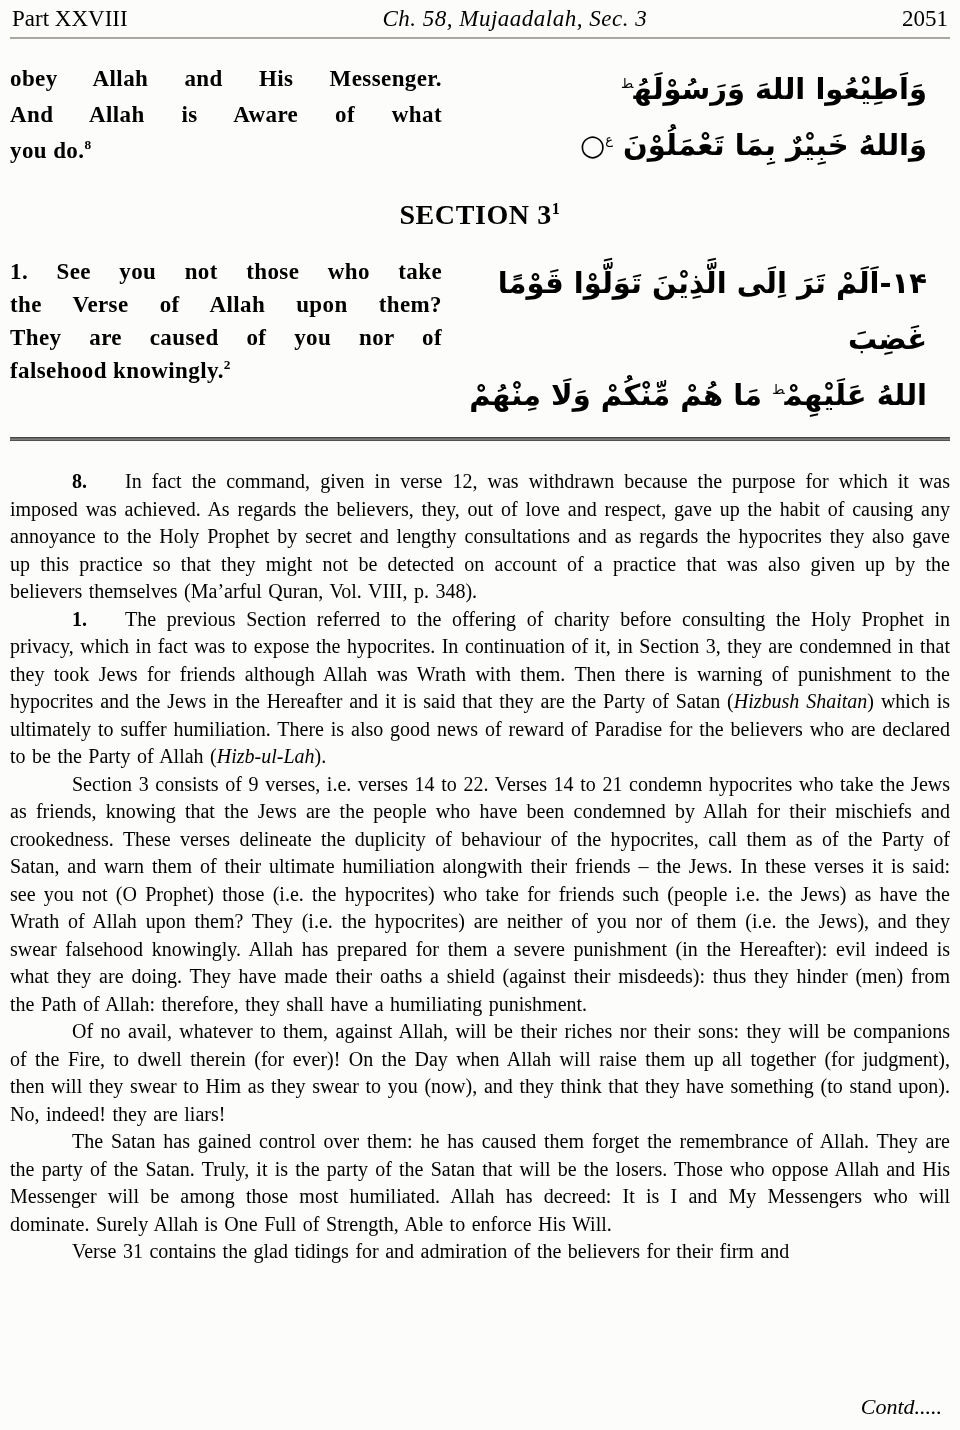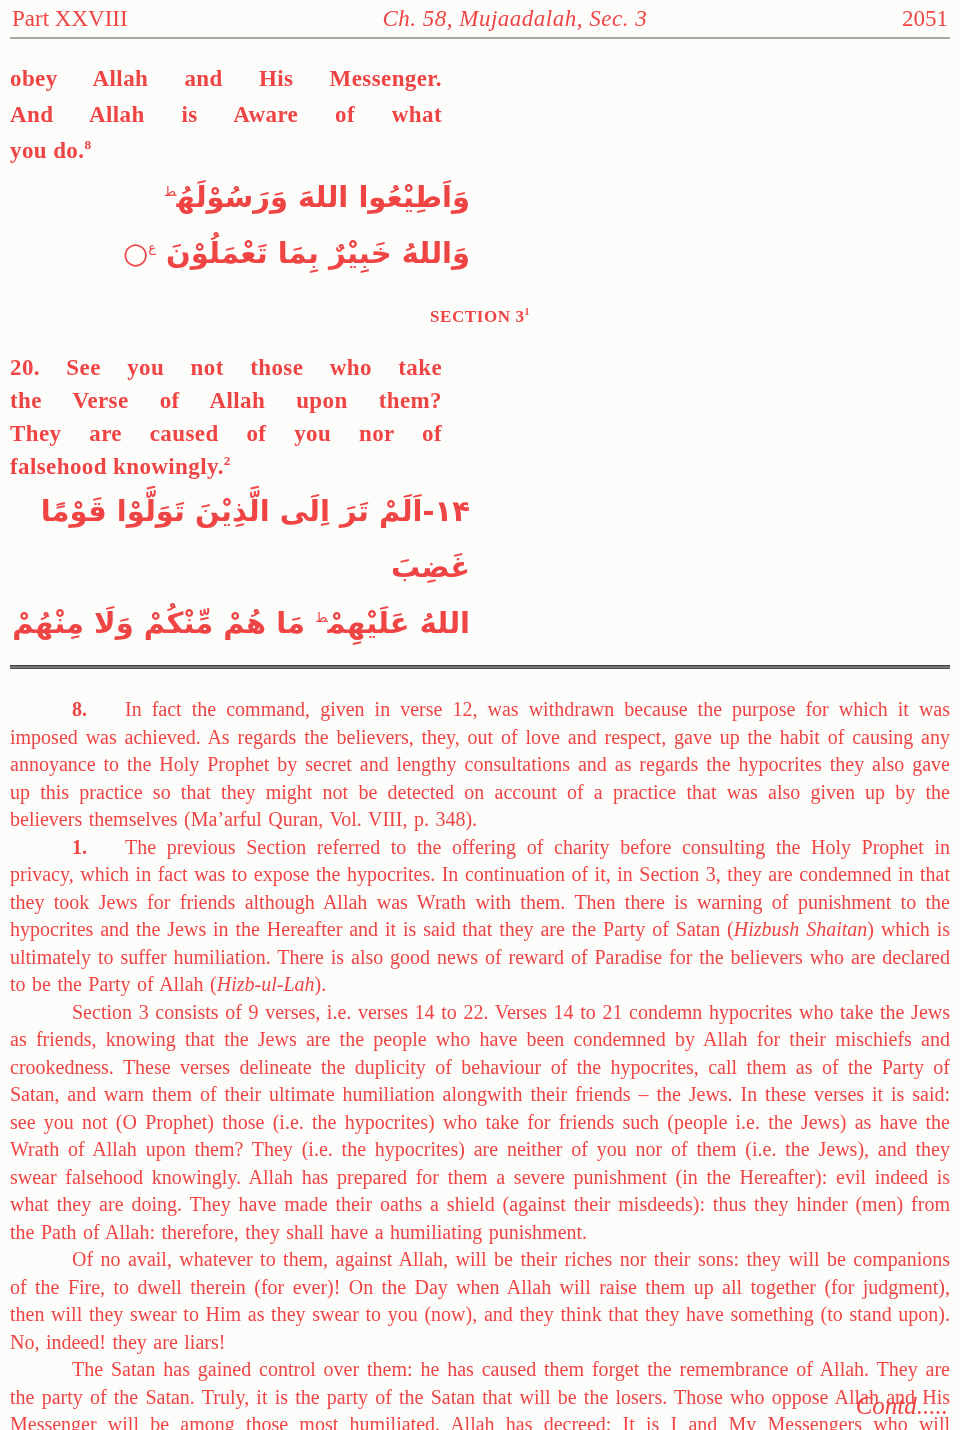--- a/index.html
+++ b/index.html
@@ -1,51 +1,51 @@
 <!DOCTYPE html>
 <html><head>
 <meta charset="utf-8">
 <style>
   html,body{margin:0;padding:0;background:#888;}
   .page{
     width:960px;height:1430px;box-sizing:border-box;position:relative;
-    background:#fcfcfa;color:#ef4444;
+    background:#fcfcfa;color:#000000;
     font-family:"Liberation Serif", serif;
     padding:6px 10px;overflow:hidden;
   }
   
   .page-header{display:flex;justify-content:space-between;align-items:baseline;font-size:23px;padding:0 2px;}
   .chapter-title{font-style:italic;letter-spacing:0.5px;}
   .rule-thin{height:2px;background:#aaa7a2;margin-top:5px;}
   
-  .verse-section{display:flex;justify-content:flex-start;align-items:flex-start;flex-direction:column;}
+  .verse-section{display:flex;justify-content:flex-start;align-items:flex-start;}
   .verse13-section{margin-top:22px;}
   .verse14-section{margin-top:24px;}
   .verse-english{width:432px;font-weight:bold;font-size:23px;letter-spacing:0.4px;}
   .verse13-section .verse-english{line-height:36px;}
   .verse14-section .verse-english{line-height:33px;}
   .v-line{text-align:justify;text-align-last:justify;}
   .verse-english .v-line:last-child{text-align-last:left;}
   sup{font-size:58%;line-height:0;vertical-align:super;font-weight:bold;}
   .verse-arabic{
     width:460px;direction:rtl;text-align:right;
     font-family:"DejaVu Sans", sans-serif;
-    font-size:29px;font-weight:bold;line-height:56px;letter-spacing:0;
+    font-size:29px;font-weight:bold;line-height:56px;letter-spacing:0;margin-left:25px;
   }
   .verse-arabic sup{font-size:45%;font-weight:normal;}
   
-  .section-heading{text-align:center;font-size:17px;font-weight:bold;margin:26px 0 0 0;letter-spacing:0.6px;}
+  .section-heading{text-align:center;font-size:28px;font-weight:bold;margin:26px 0 0 0;letter-spacing:0.6px;}
   
   .rule-thick{height:4px;margin-top:14px;background:linear-gradient(#2f2f2f,#8a8a8a 55%,#3a3a3a);}
   
   .footnotes{margin-top:27px;font-size:20px;line-height:27.5px;}
   .fn-para{margin:0;text-align:justify;text-indent:62px;word-spacing:1.5px;}
   .fn-num{font-weight:bold;margin-right:38px;}
   
-  .contd{position:absolute;right:12px;bottom:10px;font-style:italic;font-size:25px;}
+  .contd{position:absolute;right:18px;bottom:10px;font-style:italic;font-size:22px;}
 </style>
 </head>
 <body>
 
 <div class="page">
 
   <div class="page-header">
     <span class="part-label">Part XXVIII</span>
     <span class="chapter-title">Ch. 58, Mujaadalah, Sec. 3</span>
     <span class="page-number">2051</span>
@@ -62,21 +62,21 @@
     <div class="verse-arabic">
         <div class="a-line">وَاَطِيْعُوا اللهَ وَرَسُوْلَهُ<sup>ط</sup></div>
         <div class="a-line">وَاللهُ خَبِيْرٌ بِمَا تَعْمَلُوْنَ <sup>ع</sup>○</div>
       </div>
   </div>
 
   <h2 class="section-heading"><span>SECTION 3</span><sup>1</sup></h2>
 
   <div class="verse-section verse14-section">
     <div class="verse-english">
-        <div class="v-line">20.  See you not those who take</div>
+        <div class="v-line">1.  See you not those who take</div>
         <div class="v-line">the Verse of Allah upon them?</div>
         <div class="v-line">They are caused of you nor of</div>
         <div class="v-line">falsehood knowingly.<sup>2</sup></div>
       </div>
     <div class="verse-arabic">
         <div class="a-line">۱۴-اَلَمْ تَرَ اِلَى الَّذِيْنَ تَوَلَّوْا قَوْمًا غَضِبَ</div>
         <div class="a-line">اللهُ عَلَيْهِمْ<sup>ط</sup> مَا هُمْ مِّنْكُمْ وَلَا مِنْهُمْ</div>
       </div>
   </div>
 

